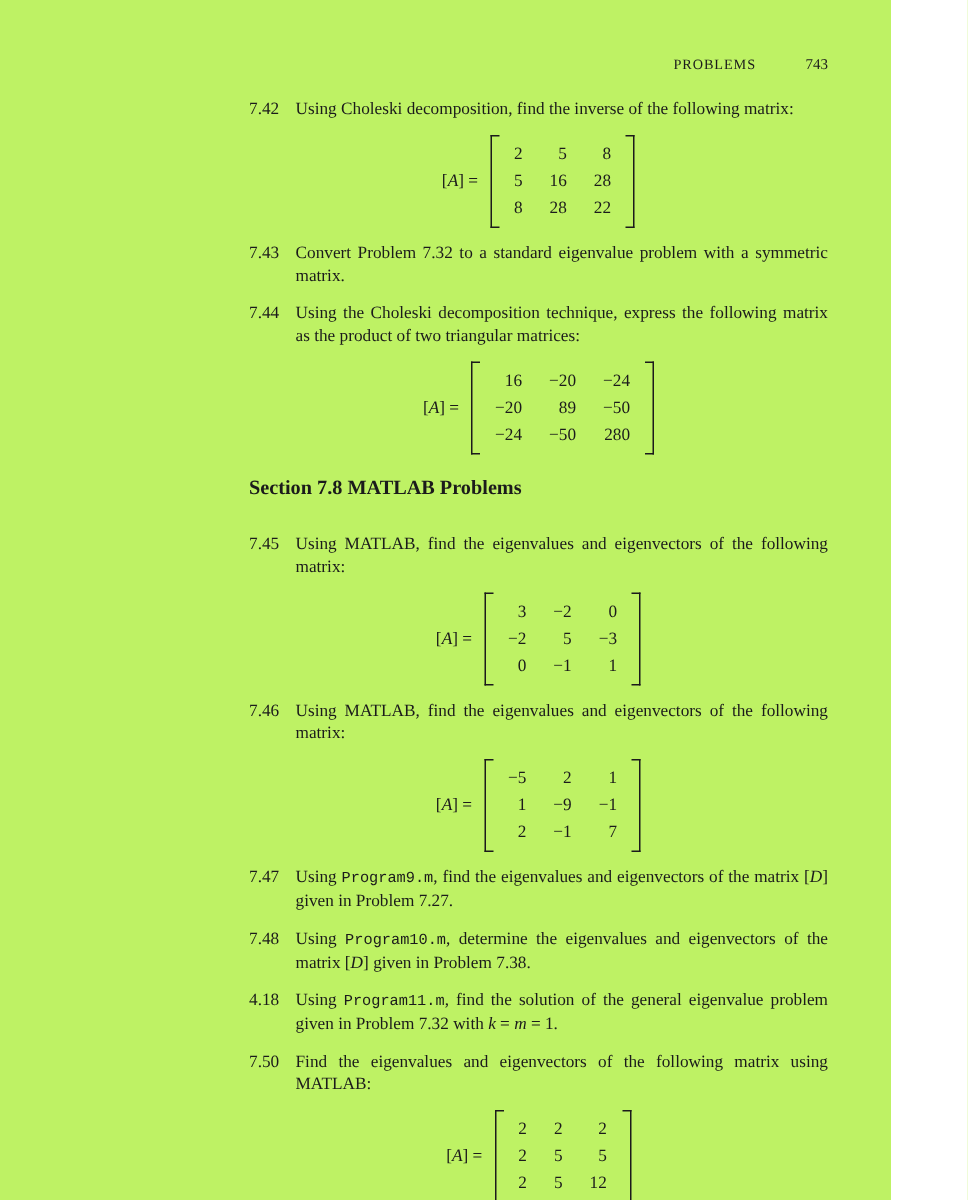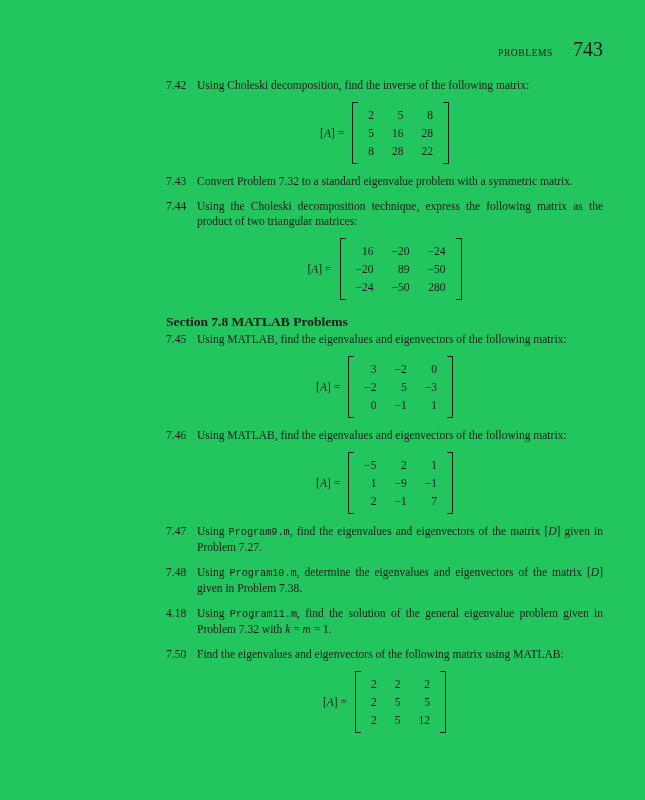--- a/index.html
+++ b/index.html
@@ -1,41 +1,41 @@
 <!DOCTYPE html>
 <html><head>
 <meta charset="utf-8">
 <style>
   * { margin: 0; padding: 0; box-sizing: border-box; }
   html, body { background: #ffffff; }
   .page {
     position: relative;
-    width: 645px;
+    width: 594px;
     height: 800px;
-    background: #22c55e;
+    background: #bef264;
     color: #1b1b1b;
     font-family: "Liberation Serif", serif;
     padding: 38px 42px 0 166px;
     overflow: hidden;
   }
   
   .running-head {
     display: flex;
     justify-content: flex-end;
     align-items: baseline;
     margin-bottom: 17px;
   }
   .running-head .rh-label {
     font-size: 9.5px;
     letter-spacing: 0.6px;
     font-weight: 400;
   }
   .running-head .rh-page {
-    font-size: 20px;
-    margin-left: 20px;
+    font-size: 10px;
+    margin-left: 33px;
   }
   
   .problem { margin-bottom: 10px; }
   .prow {
     display: flex;
     font-size: 11.5px;
     line-height: 15px;
   }
   .pnum {
     width: 31px;
@@ -48,21 +48,21 @@
   }
   .code {
     font-family: "Liberation Mono", monospace;
     font-weight: normal;
     font-size: 10.2px;
   }
   .ivar { font-style: italic; }
   .section-title {
     font-size: 13.5px;
     font-weight: bold;
-    margin: 14px 0 2px 0;
+    margin: 14px 0 23px 0;
   }
   
   .matrix {
     display: flex;
     justify-content: center;
     align-items: center;
     margin: 9px 0 4px 0;
   }
   .mlabel {
     font-size: 11.5px;

